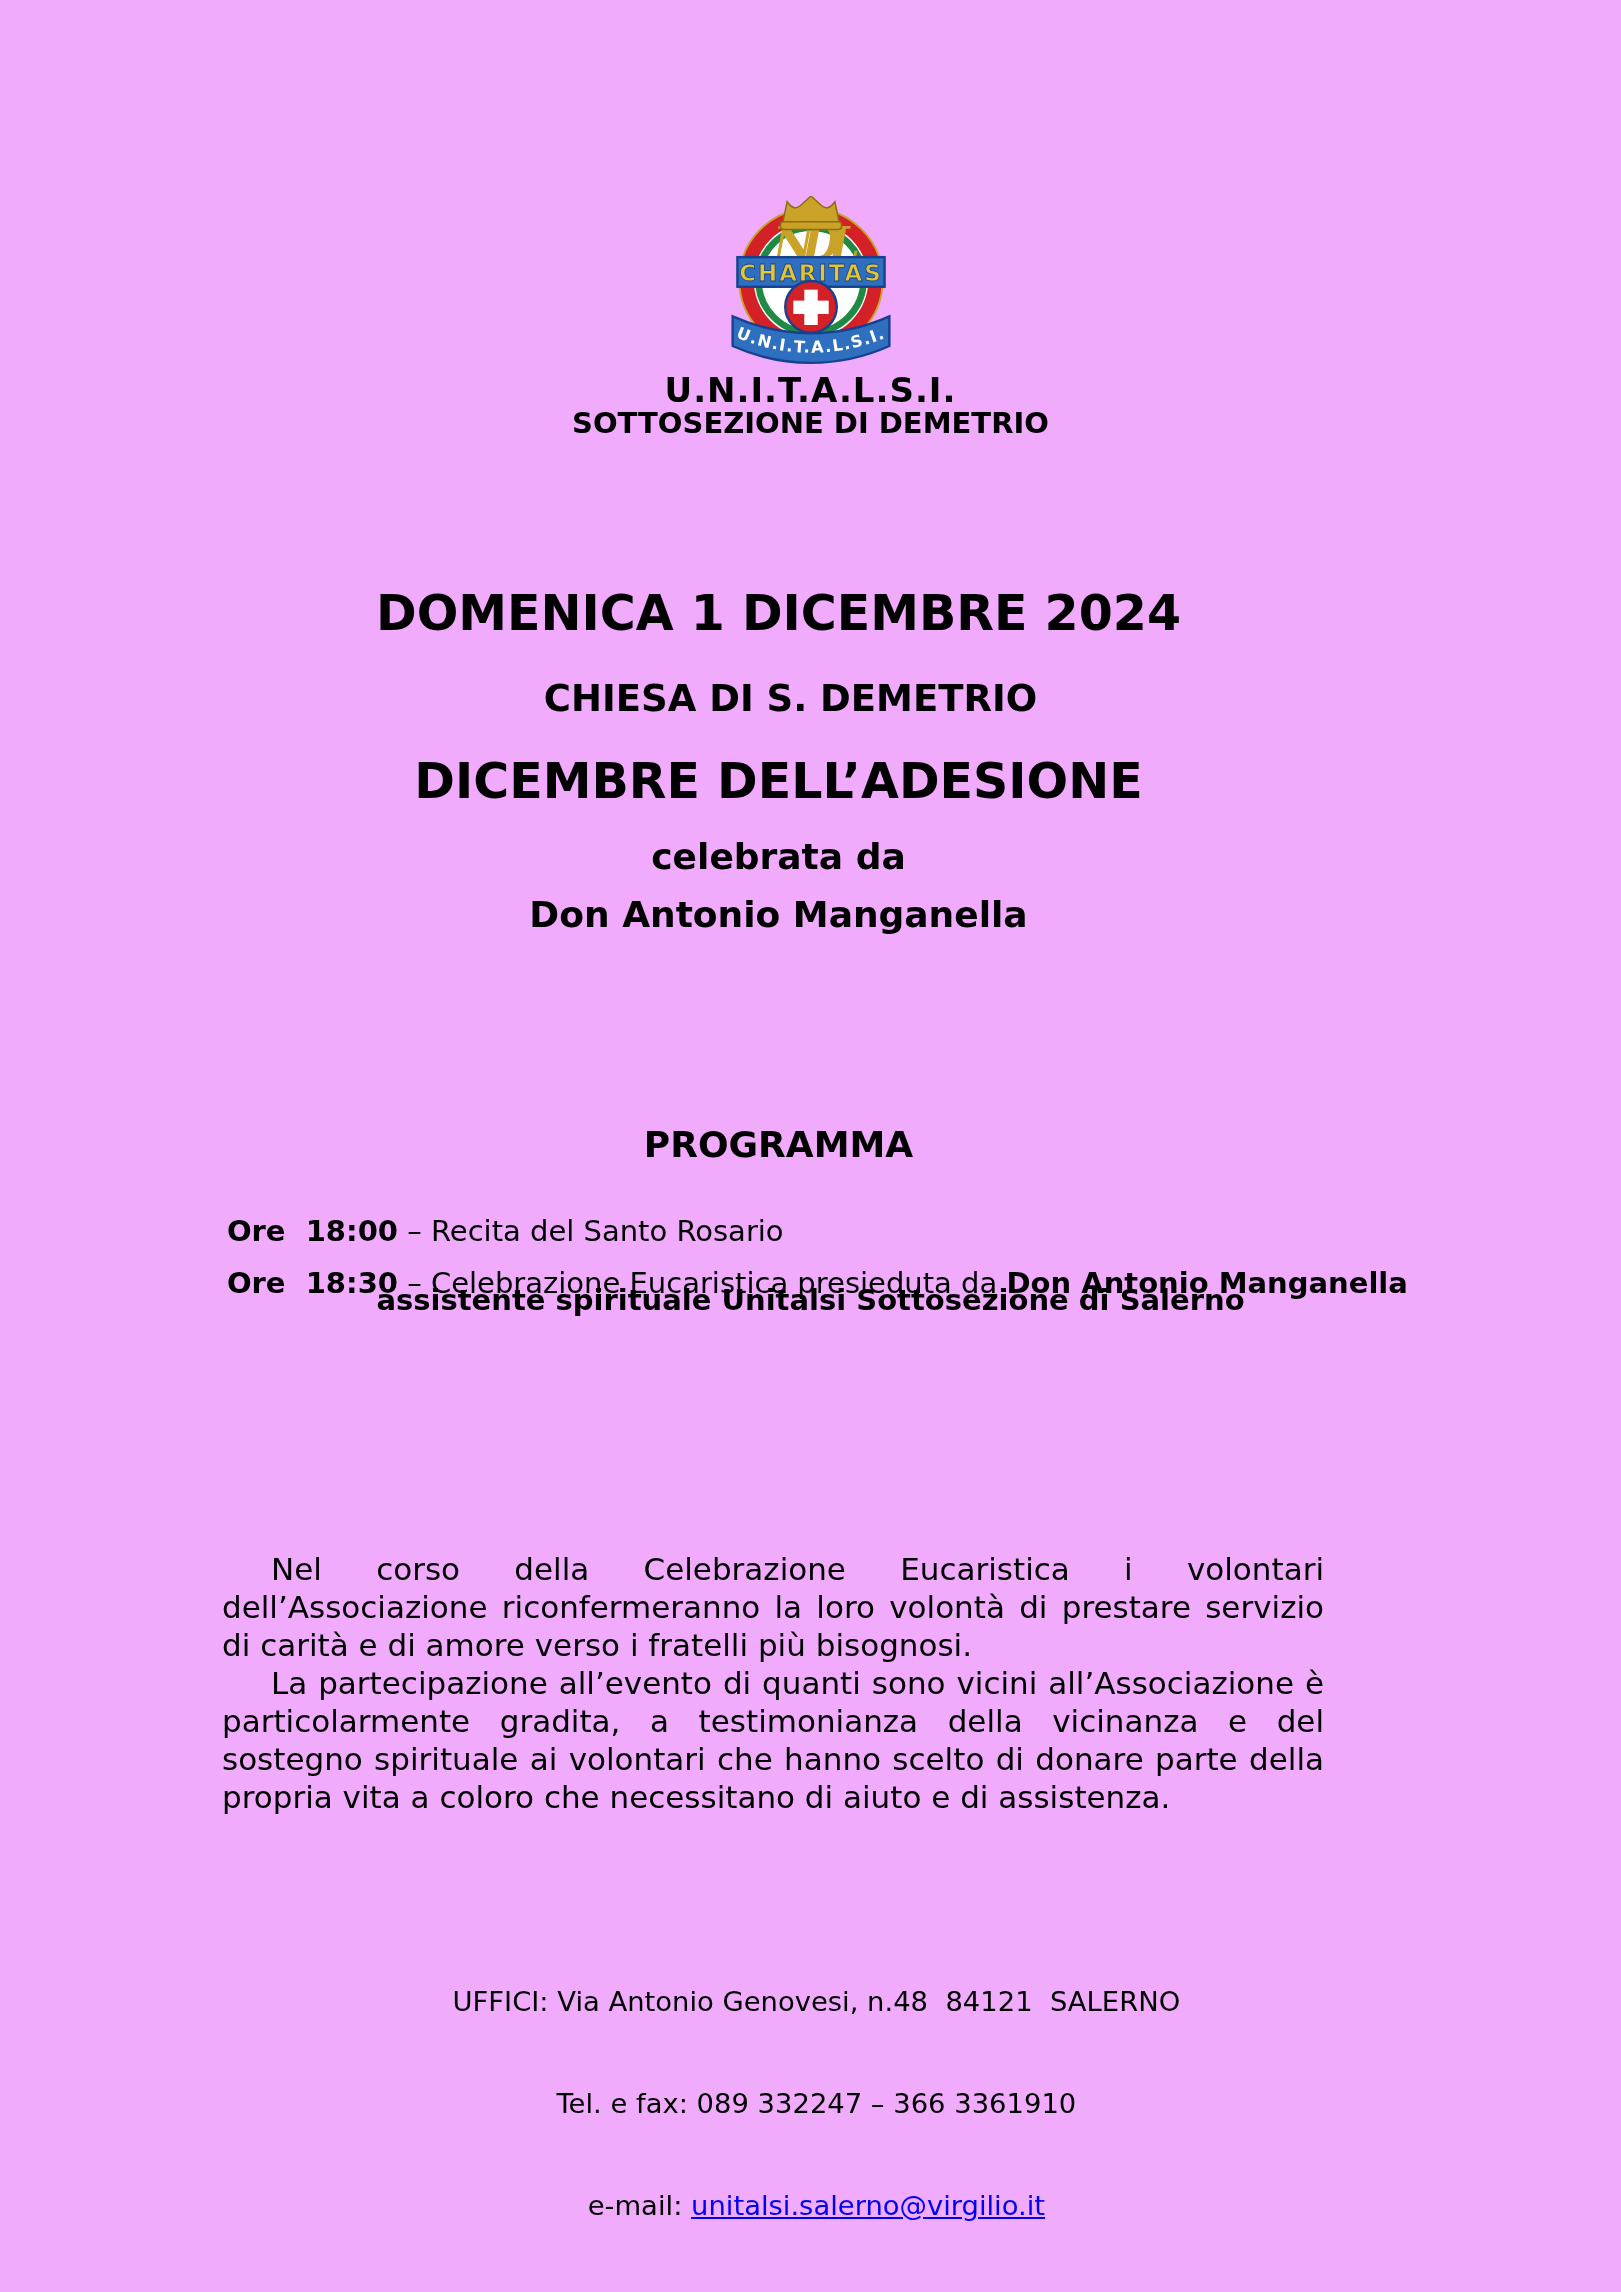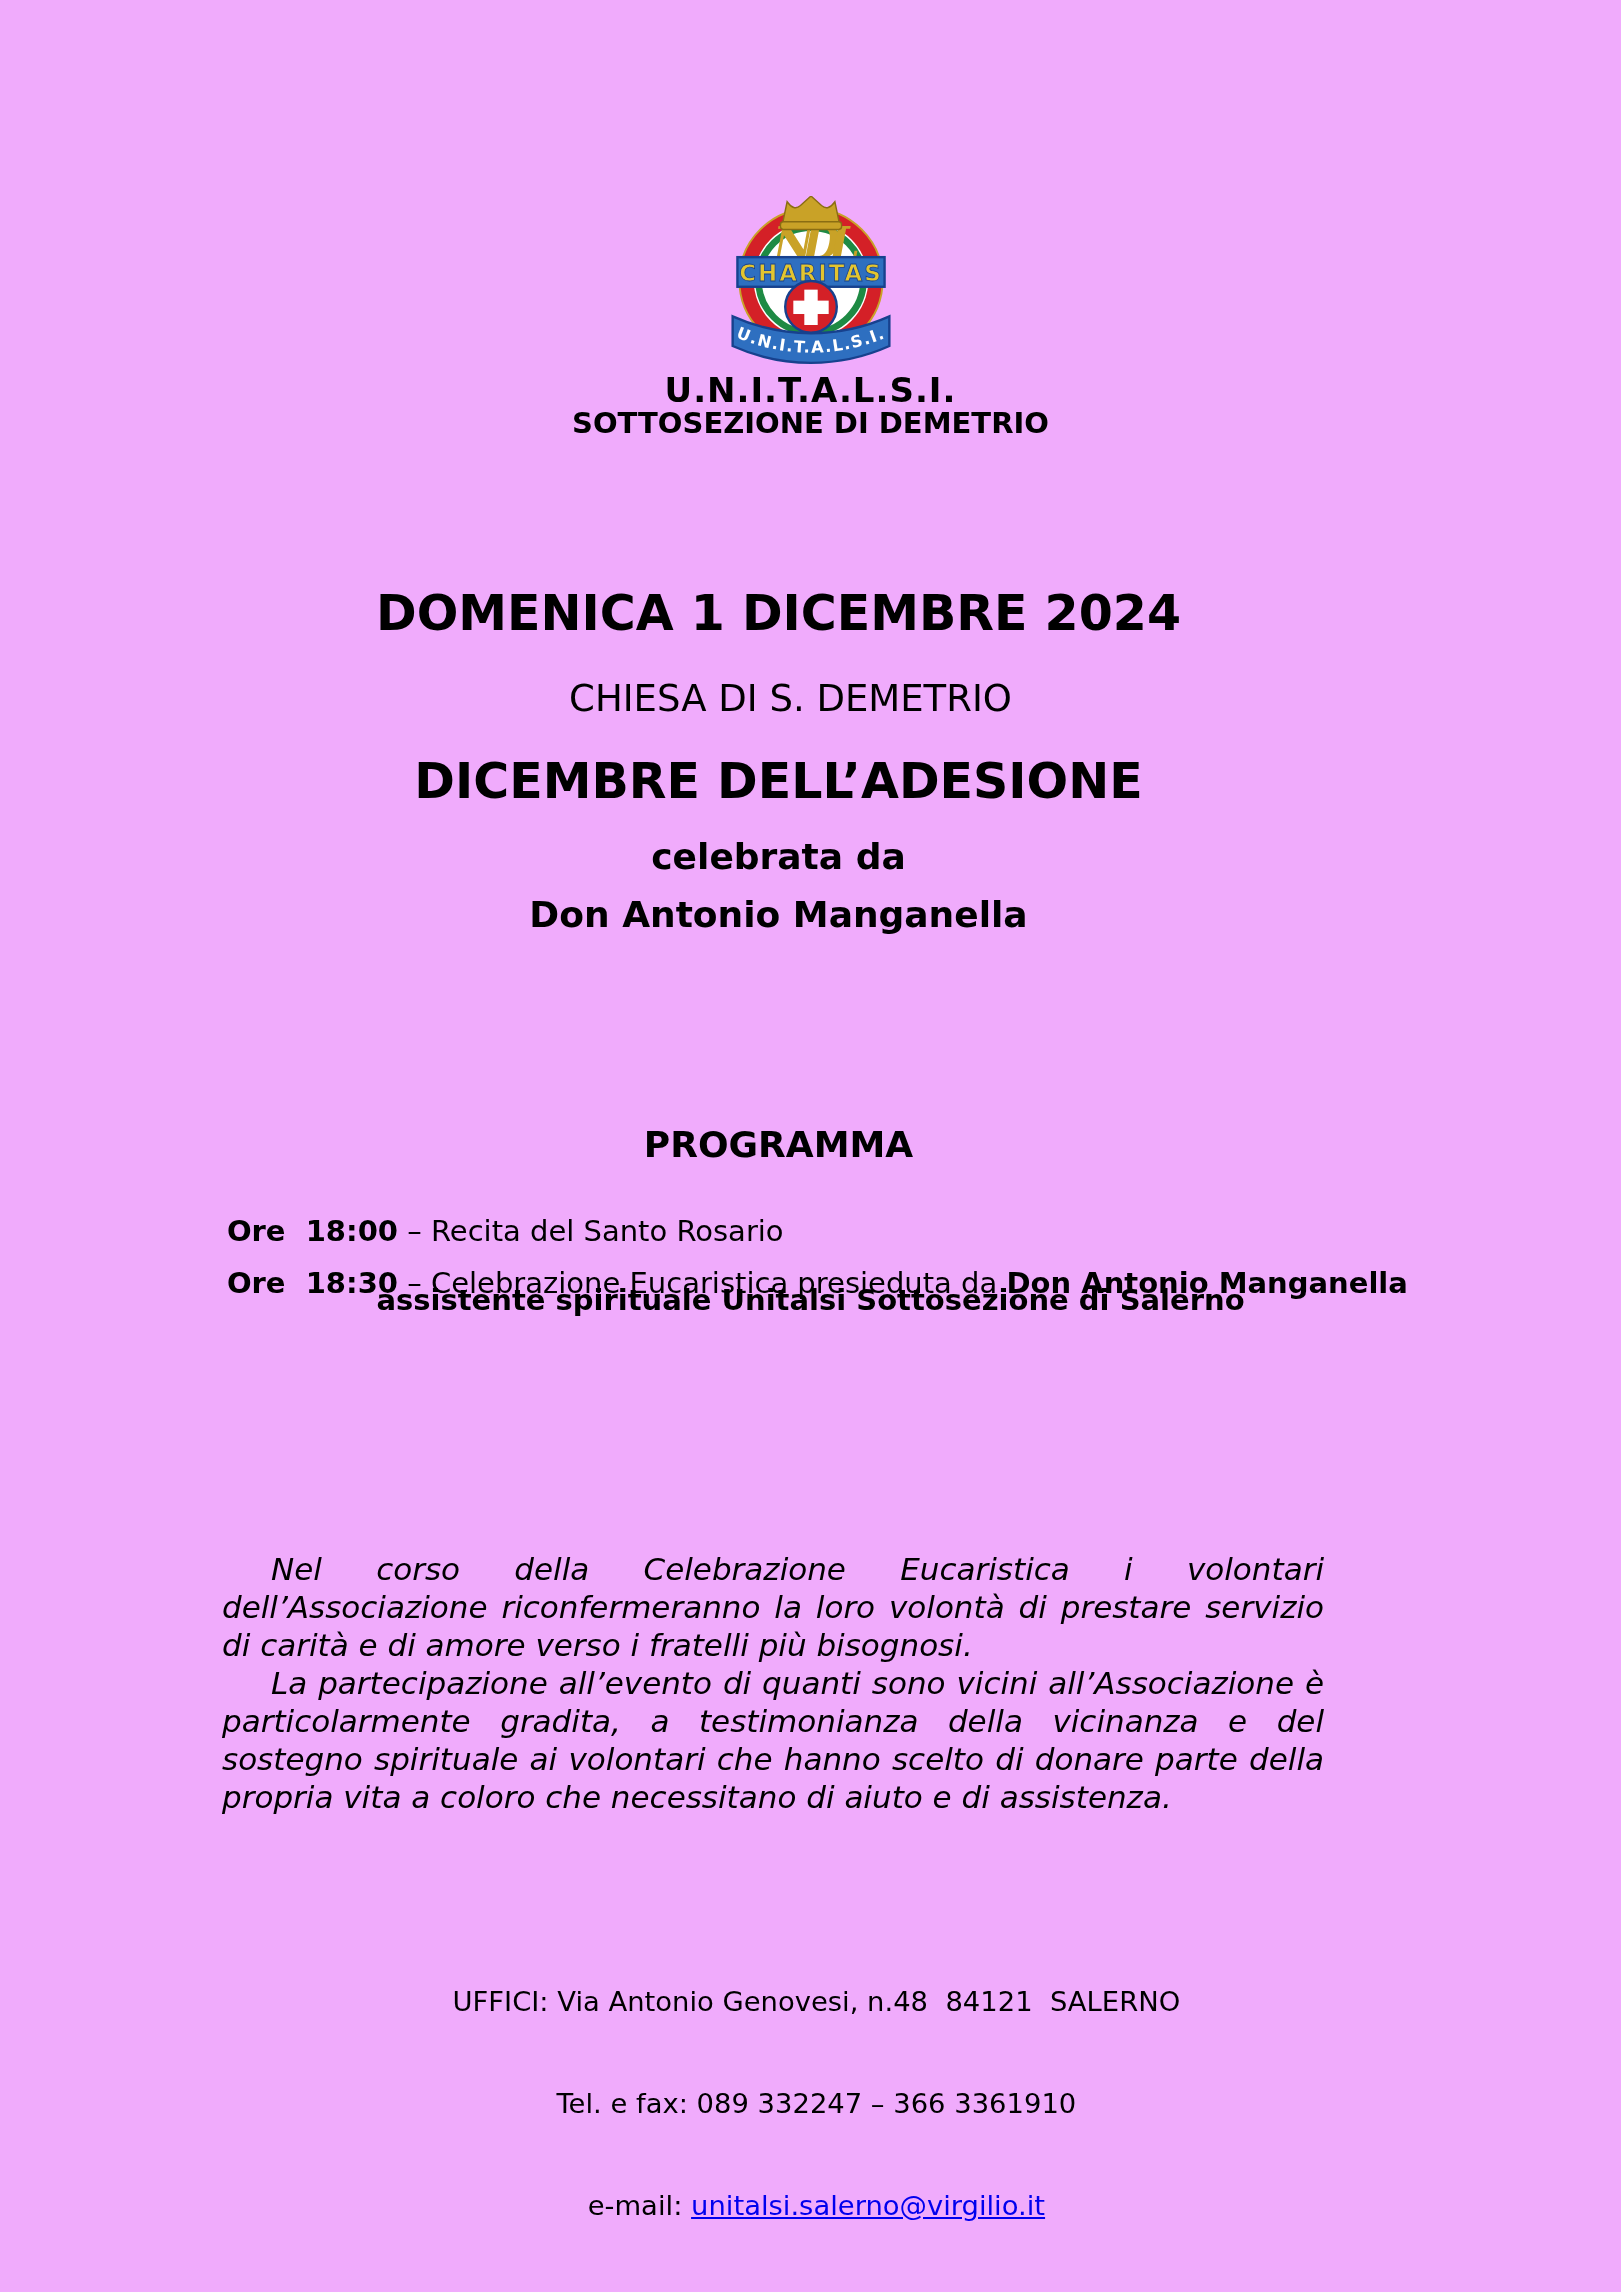--- a/index.html
+++ b/index.html
@@ -15,37 +15,37 @@
   .abs { position:absolute; }
   .center-wide  { left:0; width:1621px; text-align:center; }   
   .center-inner { left:4px; width:1549px; text-align:center; }   
 
   #logo { left:725px; top:196px; width:172px; height:172px; }
 
   #org-name { top:373px; font-size:34px; font-weight:bold; letter-spacing:1px; line-height:1; }
   #org-sub  { top:409px; font-size:29px; font-weight:bold; line-height:1; }
 
   #h-date      { top:589px;  font-size:49px; font-weight:bold; line-height:1; }
-  #h-church    { top:680px;  font-size:37px; font-weight:normal; line-height:1;padding-left:12px; }
+  #h-church    { top:680px;  font-size:37px; font-weight:bold; line-height:1;padding-left:12px; }
   #h-title     { top:757px;  font-size:49px; font-weight:bold; line-height:1; }
   #h-celebrata { top:839px;  font-size:36px; font-weight:bold; line-height:1; }
   #h-celebrant { top:897px;  font-size:36px; font-weight:bold; line-height:1; }
 
   #h-programma { top:1127px; font-size:36px; font-weight:bold; line-height:1; }
 
   .prog-line { left:190px; width:1402px; font-size:29px; line-height:1.2; white-space:pre-wrap; }
   #prog-item1 { top:1179px; }
   #prog-item2 { top:1231px; }
   .prog-time { font-weight:bold; white-space:pre; }
   .prog-bold { font-weight:bold; }
   #prog-note { top:1283px; font-size:29px; font-weight:bold; line-height:1.2; }
 
   #body-text {
     top:1550px; left:222px; width:1102px;
-    font-size:31px; font-style:italic; line-height:38px;
+    font-size:31px; line-height:38px;
     text-align:justify;
   }
   #body-text p { margin:0; text-indent:49px; }
 
   #footer { top:1917px; left:5.9px; width:1621px; text-align:center;
             font-size:27.4px; line-height:34px; white-space:pre-wrap; }
   #footer a { text-decoration:underline; cursor:pointer; }
 </style>
 </head>
 <body>

